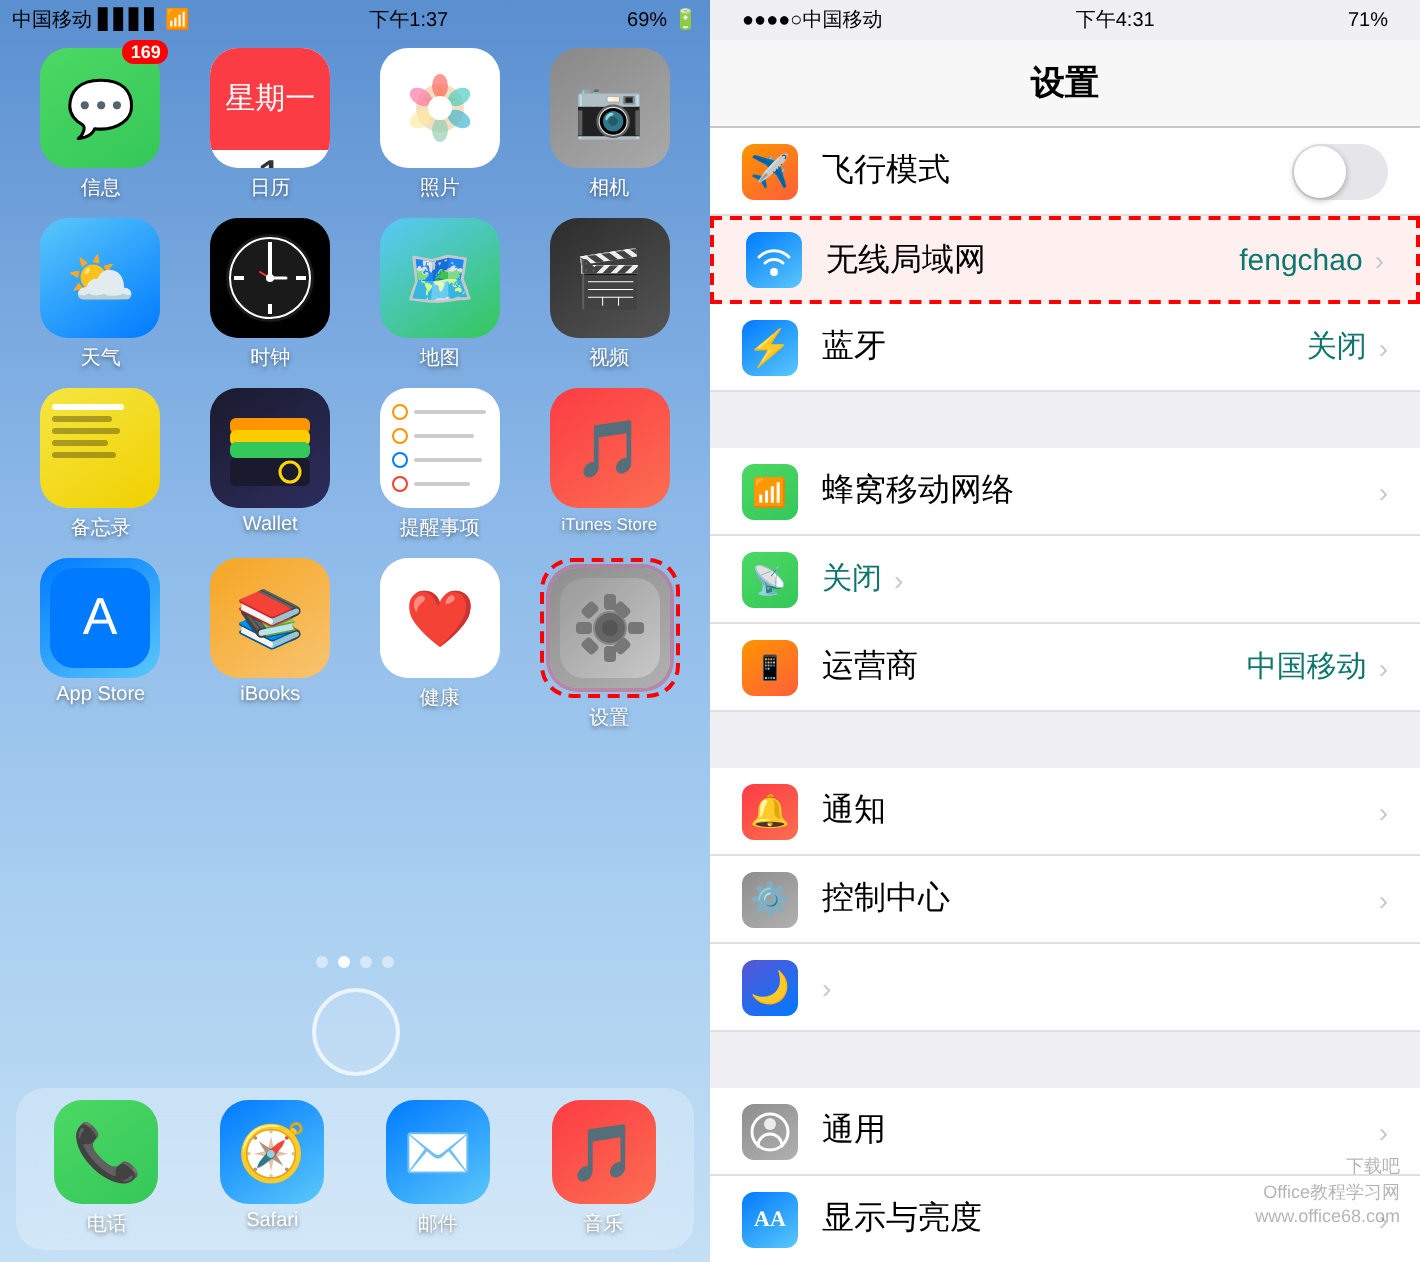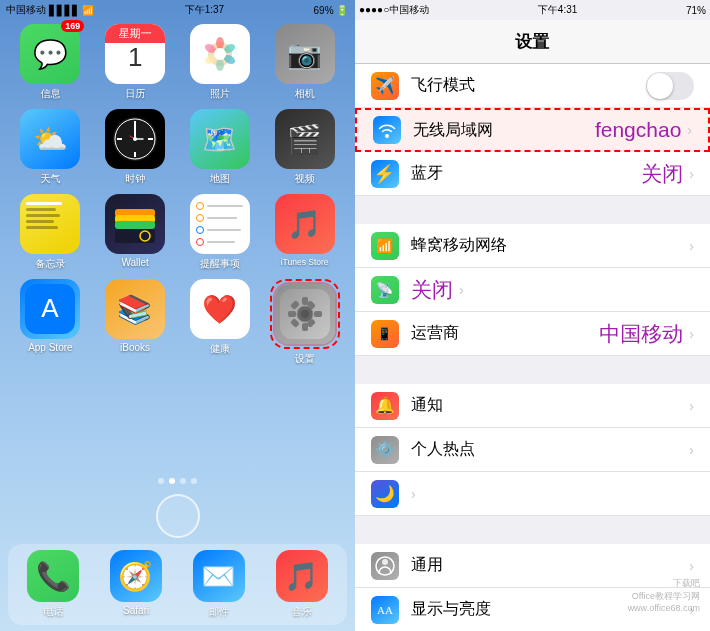--- a/index.html
+++ b/index.html
@@ -168,24 +168,24 @@
       width: 60px;
       height: 60px;
       display: flex;
       flex-direction: column;
       align-items: center;
       overflow: hidden;
     }
     .cal-top {
       background: #fc3c44;
       width: 100%;
-      font-size: 11px;
+      font-size: 15px;
       color: #fff;
       text-align: center;
-      padding: 2px 0;
+      padding: 16px 0;
     }
     .cal-day {
       font-size: 26px;
       font-weight: 200;
       color: #333;
       line-height: 1.1;
     }
 
     
     .gear-svg {
@@ -201,21 +201,21 @@
       display: flex;
       flex-direction: column;
     }
 
     .right-status-bar {
       height: 20px;
       background: #efeff4;
       display: flex;
       align-items: center;
       justify-content: space-between;
-      padding: 0 4px;
+      padding: 0 16px;
       font-size: 10px;
       color: #000;
     }
 
     .settings-title-bar {
       height: 44px;
       background: #f7f7f7;
       border-bottom: 1px solid #c8c8cc;
       display: flex;
       align-items: center;
@@ -265,22 +265,22 @@
       flex-shrink: 0;
     }
 
     .settings-row-label {
       flex: 1;
       font-size: 16px;
       color: #000;
     }
 
     .settings-row-value {
-      font-size: 21px;
-      color: #a21caf;
+      font-size: 15px;
+      color: #0f766e;
       margin-right: 6px;
     }
 
     .settings-chevron {
       color: #c7c7cc;
       font-size: 14px;
     }
 
     .settings-toggle {
       width: 48px;
@@ -701,21 +701,21 @@
     <div class="settings-section">
 
       <div class="settings-row">
         <div class="settings-row-icon icon-notification" style="color:#fff;font-size:16px;">🔔</div>
         <span class="settings-row-label">通知</span>
         <span class="settings-chevron">›</span>
       </div>
 
       <div class="settings-row">
         <div class="settings-row-icon icon-control" style="color:#fff;font-size:16px;">⚙️</div>
-        <span class="settings-row-label">个人热点</span>
+        <span class="settings-row-label">控制中心</span>
         <span class="settings-chevron">›</span>
       </div>
 
       <div class="settings-row">
         <div class="settings-row-icon icon-donotdisturb" style="color:#fff;font-size:16px;">🌙</div>
         <span class="settings-chevron">›</span>
       </div>
 
     </div>
 
@@ -730,21 +730,21 @@
             <circle cx="11" cy="7" r="3" fill="white" opacity="0.8"></circle>
             <path d="M5 18c0-3.3 2.7-6 6-6s6 2.7 6 6" stroke="white" stroke-width="1.5" fill="none" stroke-linecap="round"></path>
           </svg>
         </div>
         <span class="settings-row-label">通用</span>
         <span class="settings-chevron">›</span>
       </div>
 
       <div class="settings-row">
         <div class="settings-row-icon icon-display" style="color:#fff;font-size:14px; display:flex; align-items:center; justify-content:center;">
-          <span style="font-size:11px;font-weight:normal;color:#fff; font-family:serif;">AA</span>
+          <span style="font-size:11px;font-weight:bold;color:#fff; font-family:serif;">AA</span>
         </div>
         <span class="settings-row-label">显示与亮度</span>
         <span class="settings-chevron">›</span>
       </div>
 
     </div>
 
   </div>
 
   <div class="watermark">

